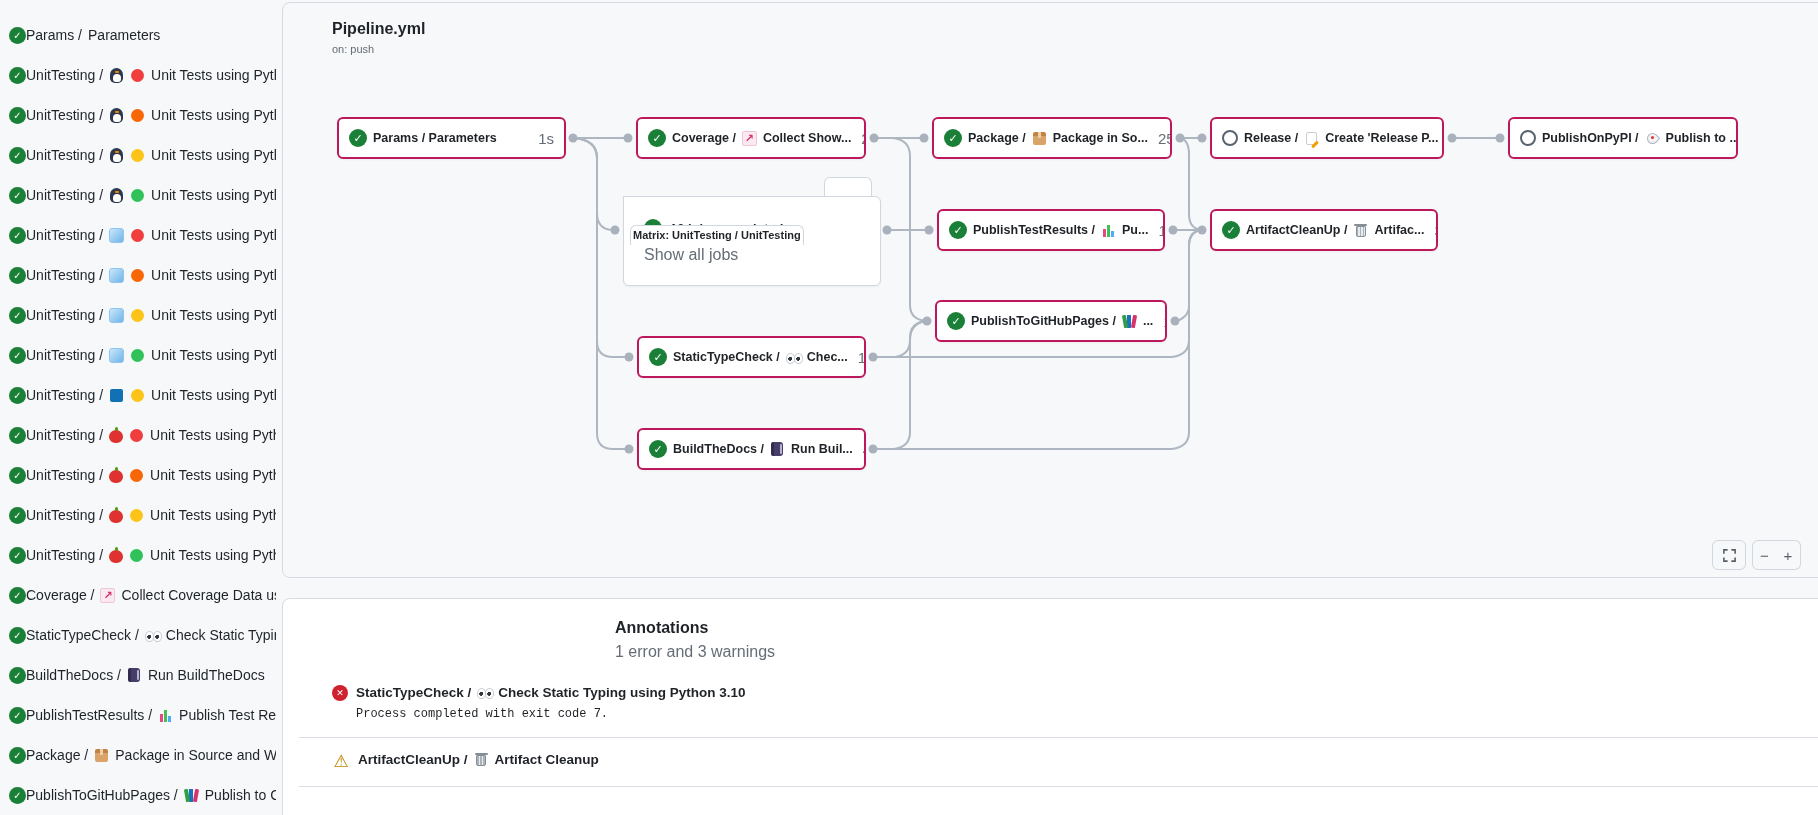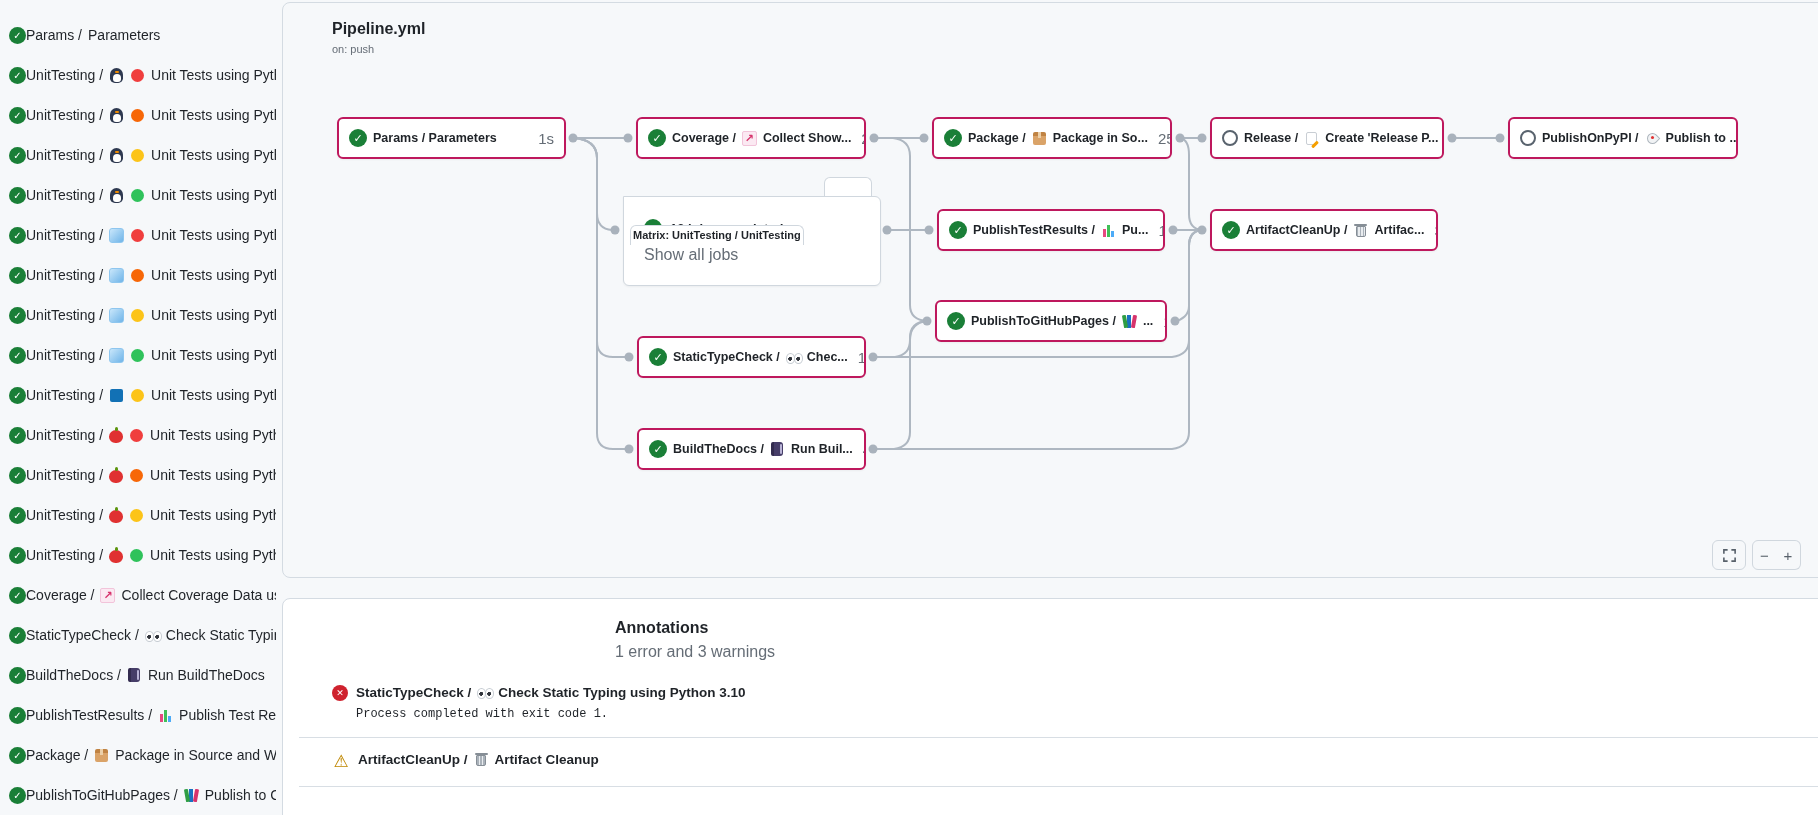--- a/index.html
+++ b/index.html
@@ -433,21 +433,21 @@
   <div class="ann-sub">1 error and 3 warnings</div>
   <div class="ann-items" id="ann-items">
       <div class="ann-item">
         <span class="st st-error"></span>
         <div>
           <div class="ann-head">
             <span>StaticTypeCheck /</span>
             <span class="ic ic-eyes"></span>
             <span>Check Static Typing using Python 3.10</span>
           </div>
-          <div class="ann-msg">Process completed with exit code 1.</div>
+          <div class="ann-msg">Process completed with exit code 7.</div>
         </div>
       </div>
       <div class="ann-item">
         <span class="st st-warning">⚠</span>
         <div>
           <div class="ann-head">
             <span>ArtifactCleanUp /</span>
             <span class="ic ic-trash"></span>
             <span>Artifact Cleanup</span>
           </div>

